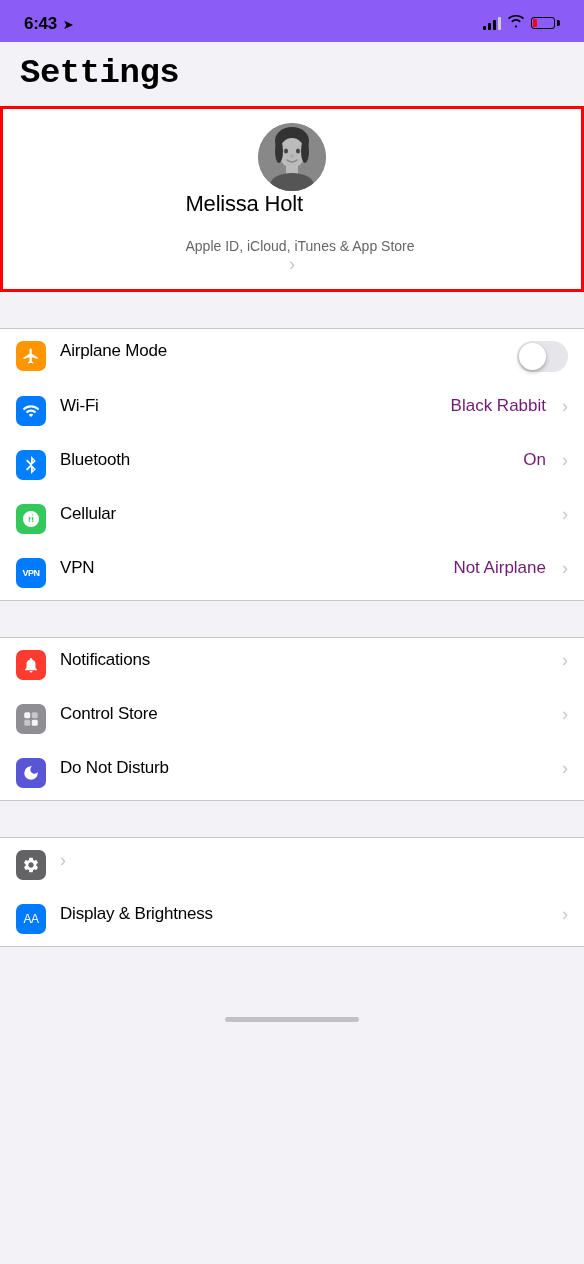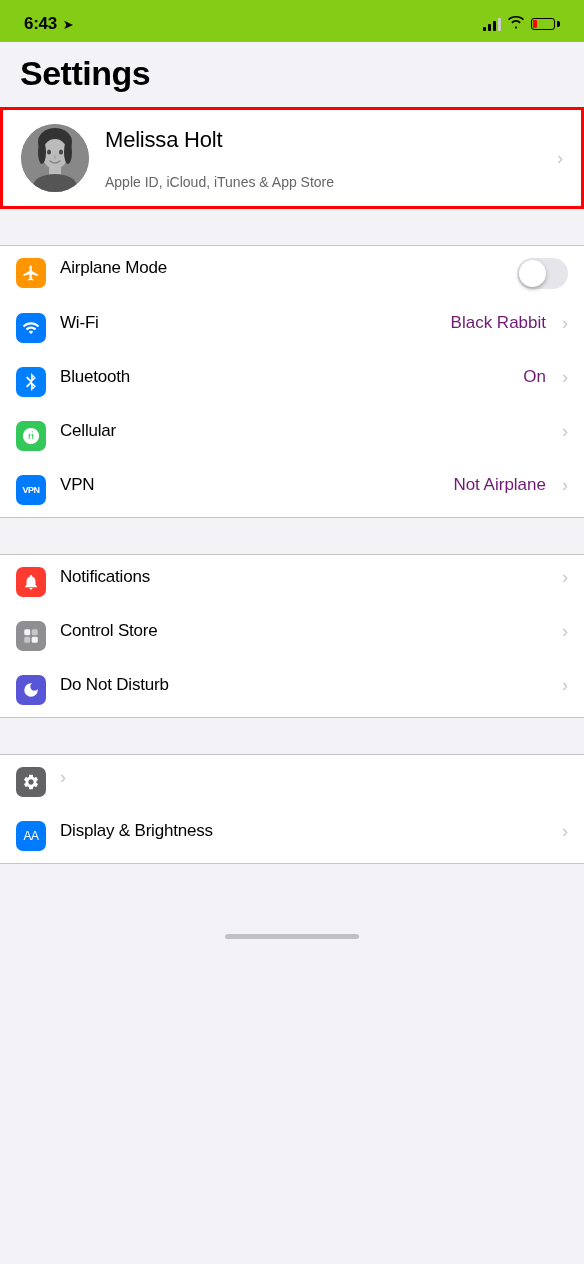--- a/index.html
+++ b/index.html
@@ -11,23 +11,23 @@
       background: #f2f2f7;
       font-family: -apple-system, 'SF Pro Text', 'Helvetica Neue', Arial, sans-serif;
       color: #000;
       overflow-x: hidden;
     }
 
     
     .status-bar {
       display: flex;
       justify-content: space-between;
-      align-items: center;
+      align-items: flex-start;
       padding: 14px 24px 8px 24px;
-      background: #84cc16;
+      background: #8b5cf6;
     }
     .status-time {
       font-size: 17px;
       font-weight: 600;
       letter-spacing: -0.3px;
     }
     .status-icons {
       display: flex;
       align-items: center;
       gap: 6px;
@@ -70,20 +70,21 @@
       height: 6px;
       background: #000;
       border-radius: 0 2px 2px 0;
       margin-left: 1px;
     }
 
     
     .page-title {
       padding: 12px 20px 14px 20px;
       background: #f2f2f7;
+      font-family: Liberation Mono, monospace;
     }
     .page-title h1 {
       font-size: 34px;
       font-weight: 700;
       letter-spacing: -0.5px;
     }
 
     
     .section-gap {
       height: 36px;
@@ -267,21 +268,21 @@
       <div class="battery-tip"></div>
     </div>
   </div>
 </div>
 
 <div class="page-title">
   <h1>Settings</h1>
 </div>
 
 <div class="settings-section" style="border:3px solid red; margin-bottom:0;">
-  <div class="profile-row" style="border:none;">
+  <div class="profile-row" style="border:none;flex-direction:column;">
     <div class="profile-avatar">
 
       <svg width="68" height="68" viewBox="0 0 68 68" xmlns="http://www.w3.org/2000/svg">
         <circle cx="34" cy="34" r="34" fill="#888"></circle>
 
         <ellipse cx="34" cy="18" rx="17" ry="14" fill="#333"></ellipse>
 
         <ellipse cx="34" cy="30" rx="13" ry="15" fill="#bbb"></ellipse>
 
         <ellipse cx="28" cy="28" rx="2" ry="2.5" fill="#444"></ellipse>

